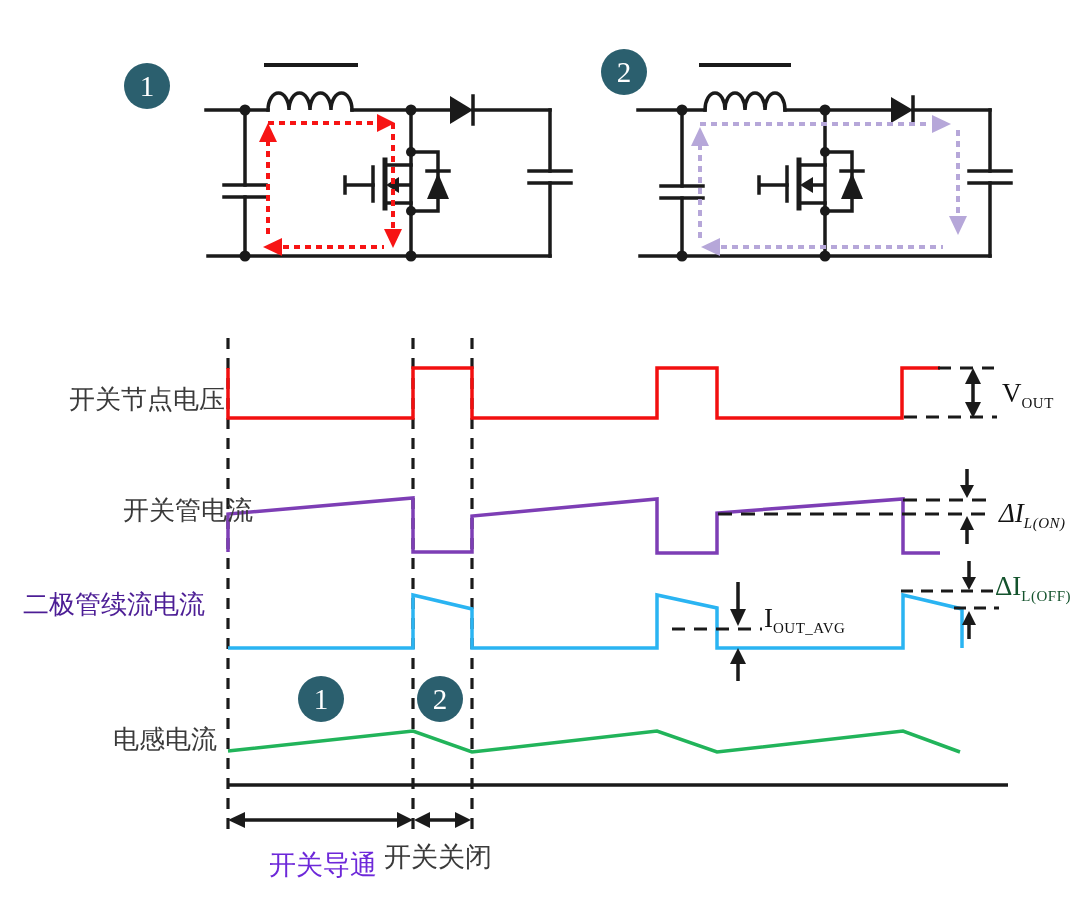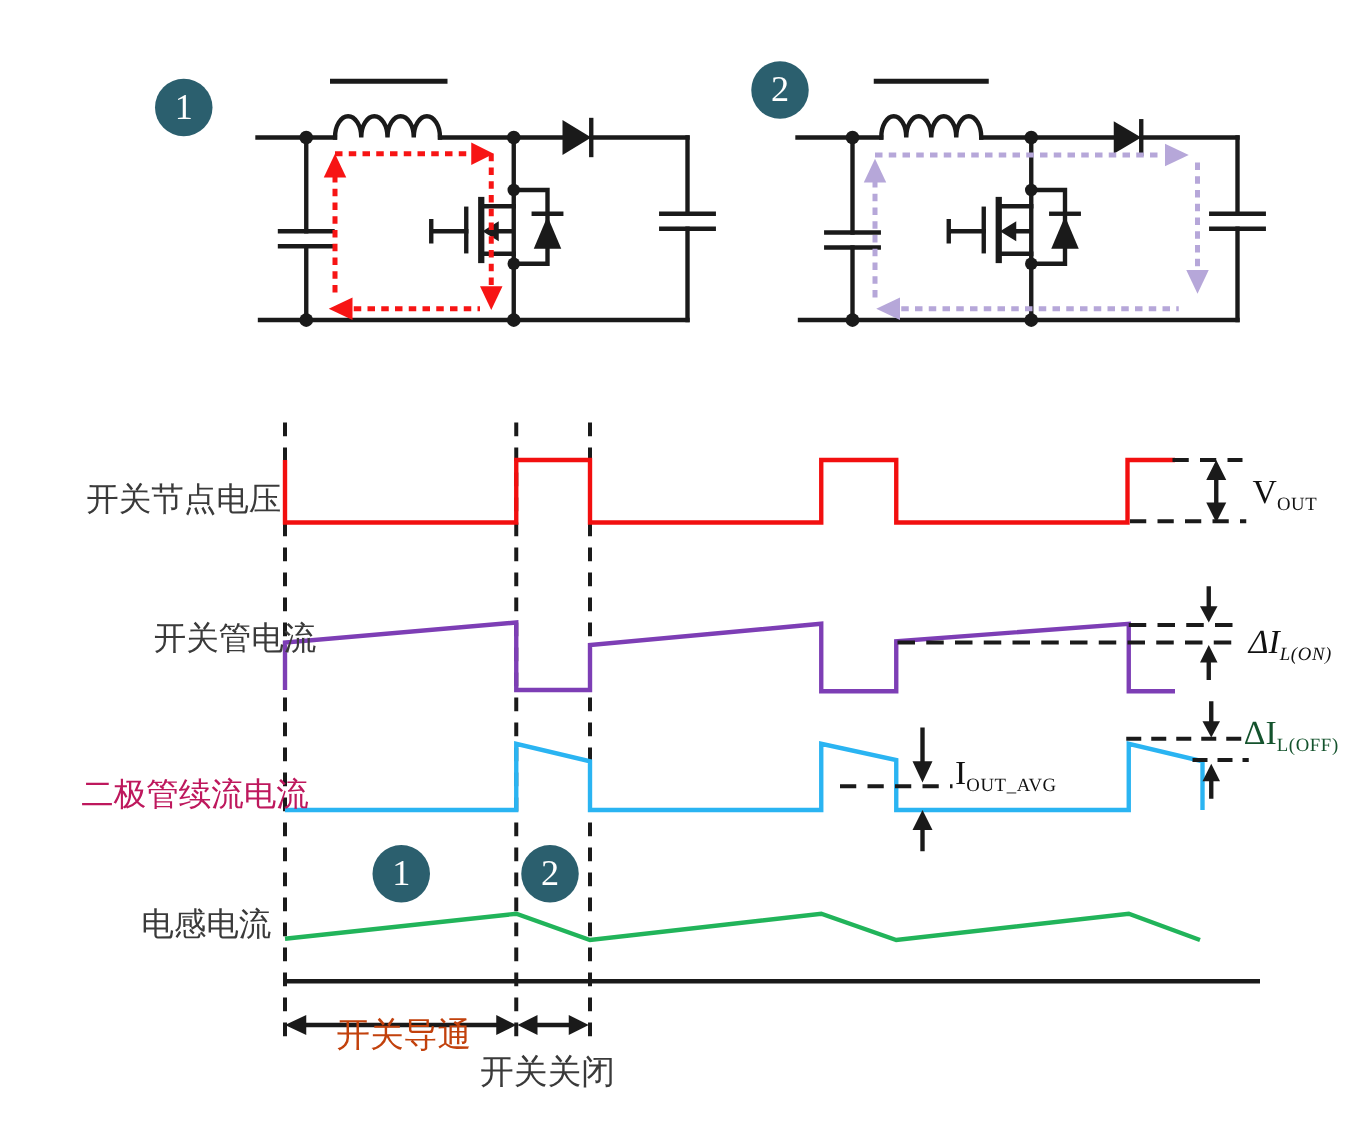--- a/index.html
+++ b/index.html
@@ -171,24 +171,24 @@
   </g>
 </svg>
 
 <div class="badge" style="left: 124px; top: 63px; background-color: rgb(43, 95, 110); color: rgb(255, 255, 255);">1</div>
 <div class="badge" style="left: 601px; top: 49px; background-color: rgb(43, 95, 110); color: rgb(255, 255, 255);">2</div>
 <div class="badge" style="left: 298px; top: 676px; background-color: rgb(43, 95, 110); color: rgb(255, 255, 255);">1</div>
 <div class="badge" style="left: 417px; top: 676px; background-color: rgb(43, 95, 110); color: rgb(255, 255, 255);">2</div>
 
 <div class="rowlabel" style="top: 383px; color: rgb(58, 58, 58); padding-left: 20px;">开关节点电压</div>
 <div class="rowlabel" style="top: 494px; color: rgb(58, 58, 58); padding-left: 48px;">开关管电流</div>
-<div class="rowlabel" style="top: 619px; color: #be185d; padding-left: 42px;">二极管续流电流</div>
+<div class="rowlabel" style="top: 588px; color: #4c1d95;">二极管续流电流</div>
 <div class="rowlabel" style="top: 723px; color: rgb(58, 58, 58); margin-left: 12px;">电感电流</div>
 
 <div class="anno" style="left: 1002px; top: 379px; color: rgb(17, 17, 17);"><span>V</span><span class="sub">OUT</span></div>
 <div class="anno" style="left: 999px; top: 499px; color: rgb(17, 17, 17); font-style: italic;"><span>ΔI</span><span class="sub">L(ON)</span></div>
 <div class="anno" style="left: 995px; top: 572px; color: #14532d;"><span>ΔI</span><span class="sub">L(OFF)</span></div>
 <div class="anno" style="left: 764px; top: 604px; color: rgb(17, 17, 17);"><span>I</span><span class="sub">OUT_AVG</span></div>
 
-<div class="phaselabel" style="left: 258px; top: 815px; color: #c2410c; font-family: Liberation Mono, monospace;">开关导通</div>
+<div class="phaselabel" style="left: 258px; top: 849px; color: #6d28d9;">开关导通</div>
 <div class="phaselabel" style="left: 373px; top: 841px; color: rgb(58, 58, 58);">开关关闭</div>
 
 </div>
 
 </body></html>

